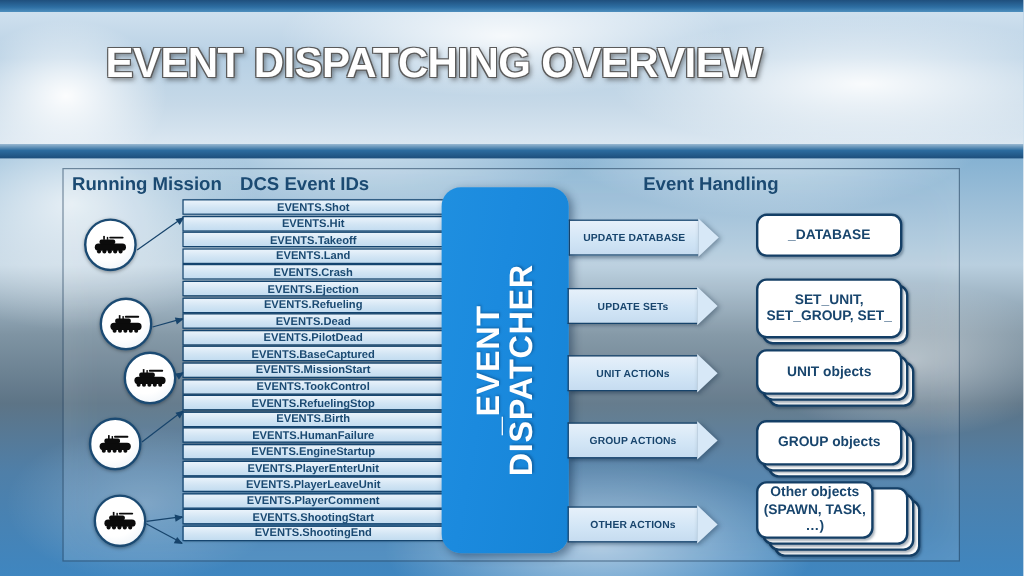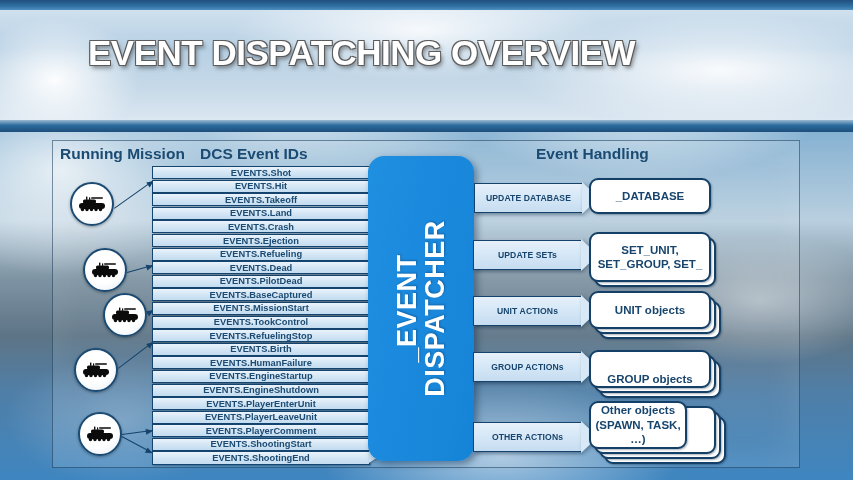--- a/index.html
+++ b/index.html
@@ -184,20 +184,21 @@
   }
 
   
   .card-stack { position: absolute; }
   .card {
     position: absolute;
     border: 2px solid #143f66;
     border-radius: 9px;
     background: #ffffff;
     box-shadow: 1px 1px 2px rgba(10,35,60,.35);
+    margin-left: 41px;
   }
   .card.front {
     display: flex; align-items: center; justify-content: center;
     text-align: center;
     font-size: 11.5px; font-weight: bold;
     color: #18456d;
     line-height: 1.25;
     padding: 0 4px;
   }
 </style>
@@ -397,25 +398,20 @@
         <span>EVENTS.HumanFailure</span>
       </div>
       <div class="event-bar">
         <span class="tip-b"></span>
         <span class="tip"></span>
         <span>EVENTS.EngineStartup</span>
       </div>
       <div class="event-bar">
         <span class="tip-b"></span>
         <span class="tip"></span>
-        <span>EVENTS.EngineShutdown</span>
-      </div>
-      <div class="event-bar">
-        <span class="tip-b"></span>
-        <span class="tip"></span>
         <span>EVENTS.PlayerEnterUnit</span>
       </div>
       <div class="event-bar">
         <span class="tip-b"></span>
         <span class="tip"></span>
         <span>EVENTS.PlayerLeaveUnit</span>
       </div>
       <div class="event-bar">
         <span class="tip-b"></span>
         <span class="tip"></span>
@@ -475,21 +471,21 @@
         </div>
       </div>
       <div class="action-arrow" style="left: 473px; top: 352px;">
         <span class="ahead-b"></span>
         <span class="ahead"></span>
         <span>GROUP ACTIONs</span>
       </div>
       <div class="card-stack" style="left: 0px; top: 0px;">
         <div class="card" style="left: 599px; top: 360px; width: 122px; height: 38px;"></div>
         <div class="card" style="left: 594px; top: 355px; width: 122px; height: 38px;"></div>
-        <div class="card front" style="left: 589px; top: 350px; width: 122px; height: 38px; align-items: flex-end;">
+        <div class="card front" style="left: 589px; top: 350px; width: 122px; height: 38px;">
           <div>GROUP objects</div>
         </div>
       </div>
       <div class="action-arrow" style="left: 473px; top: 386px; margin-top: 36px;">
         <span class="ahead-b"></span>
         <span class="ahead"></span>
         <span>OTHER ACTIONs</span>
       </div>
       <div class="card-stack" style="left: 0px; top: 0px;">
         <div class="card" style="left: 604px; top: 416px; width: 122px; height: 48px;"></div>

